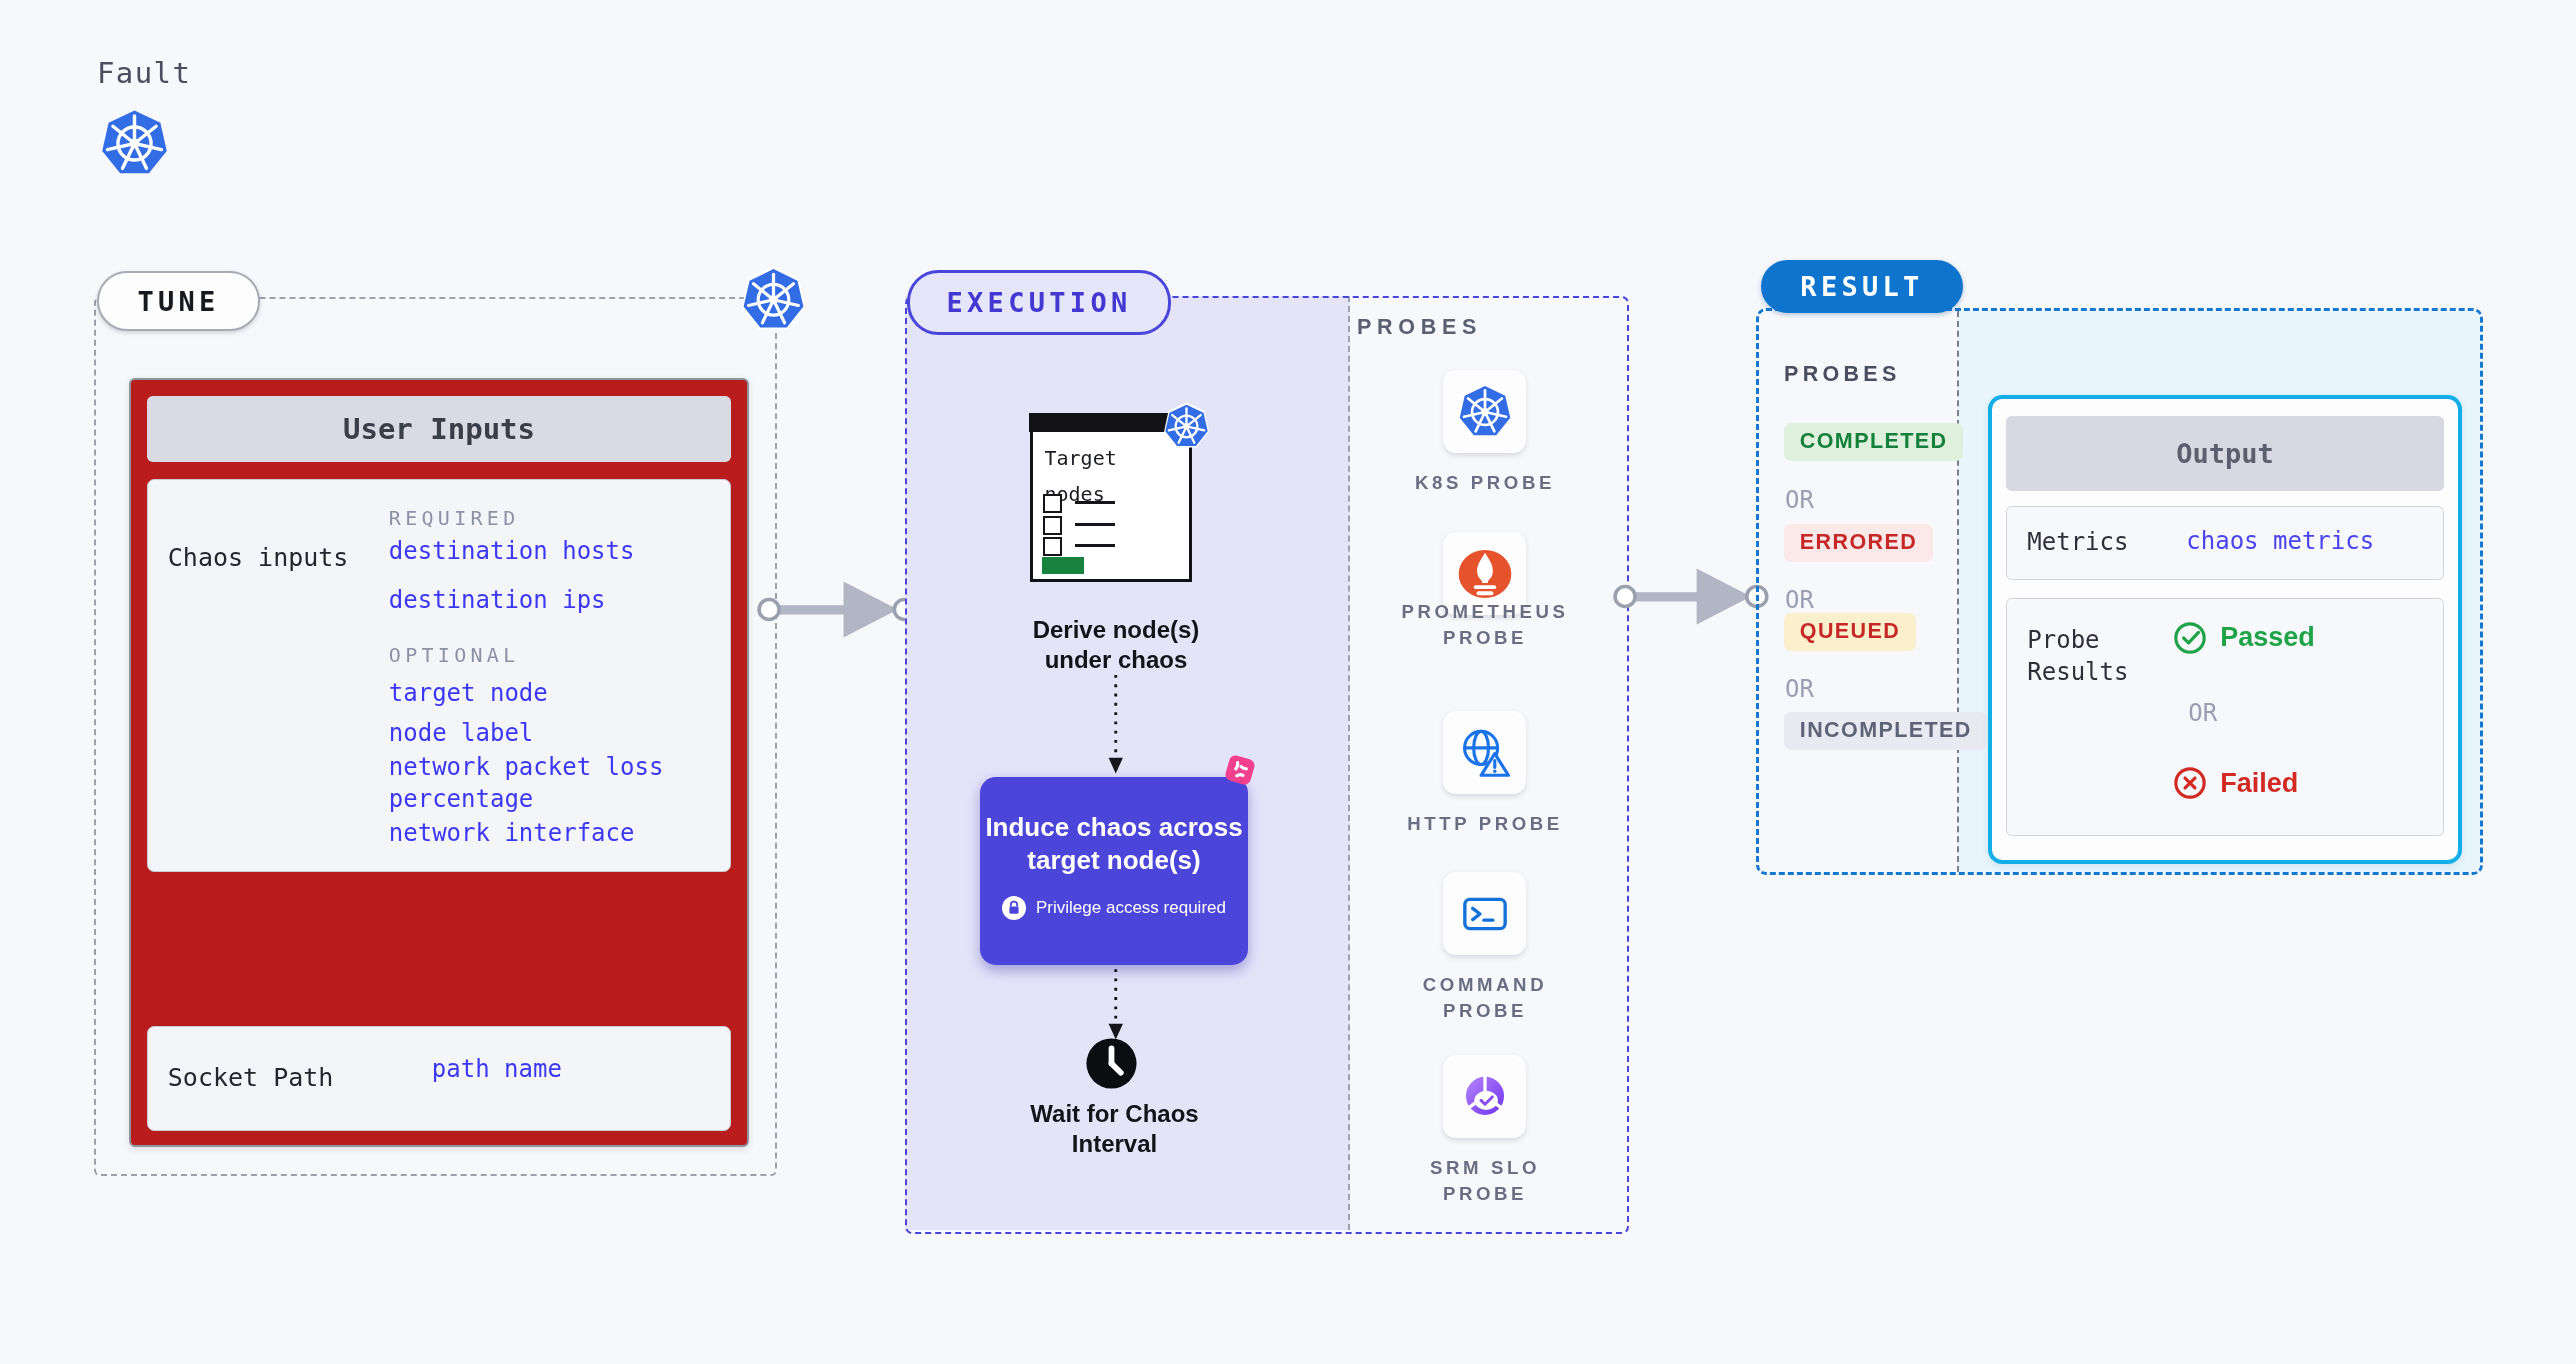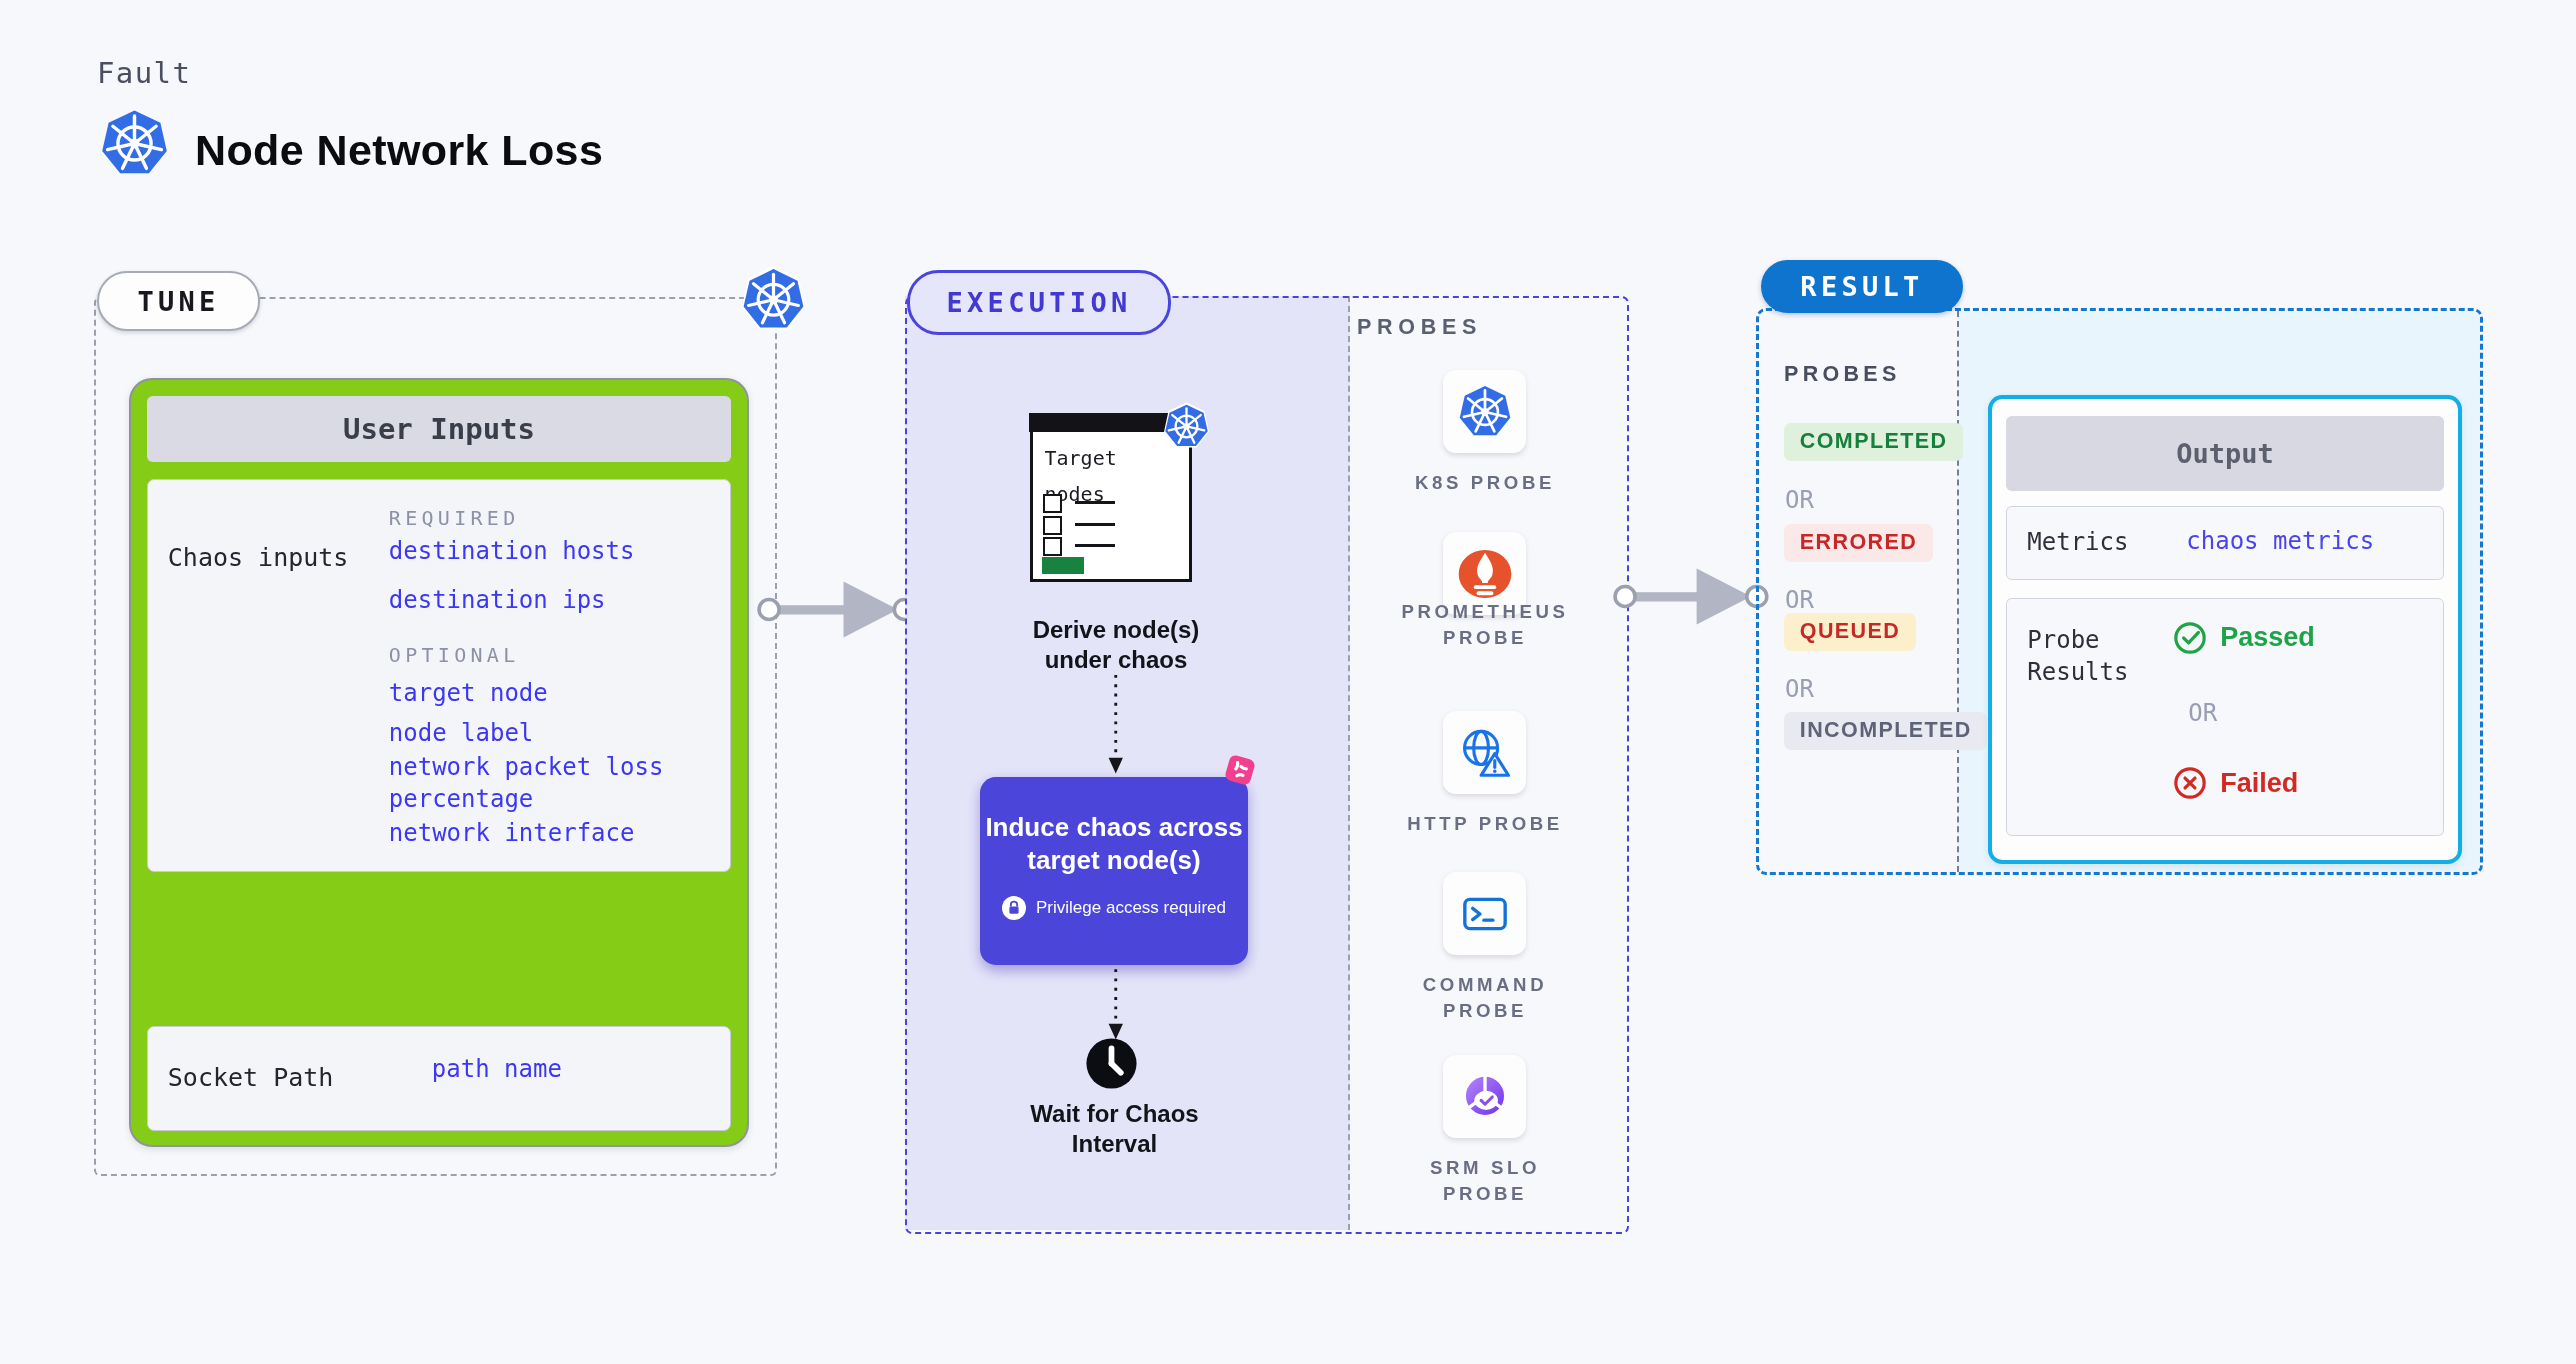--- a/index.html
+++ b/index.html
@@ -20,21 +20,21 @@
              box-shadow:0 2.1px 4.3px rgba(40,44,60,.18);}
   .pill-exec{background:#e6e6fb;border:3.6px solid #4a45db;color:#4339d2;font-size:27px;}
   .pill-result{background:#0f74cd;color:#ffffff;font-size:27px;box-shadow:0 2.1px 5.7px rgba(15,80,150,.3);}
 
   
   .frame-gray{border:2.1px dashed #9aa0ac;border-radius:5.7px;}
   .frame-indigo{border:2.9px dashed #4a43d8;border-radius:7.2px;}
   .frame-blue{border:3.6px dashed #1478d0;border-radius:10px;}
 
   
-  .ui-card{background:#84cc16;border:2.1px solid #8e939e;border-radius:23px;
+  .ui-card{background:#b91c1c;border:2.1px solid #8e939e;border-radius:6px;
            box-shadow:0 2.9px 7.2px rgba(40,44,60,.12);}
   .ui-hdr{background:#d9dae3;border-radius:5.7px;display:flex;align-items:center;justify-content:center;
           font-size:29px;font-weight:bold;color:#3a3d4a;}
   .ui-row{background:#f4f5f9;border:1.4px solid #c8cbd5;border-radius:7.2px;}
   .row-label{font-size:25px;color:#24262e;line-height:33px;}
   .req-opt{font-size:20px;color:#8d91a6;letter-spacing:4.3px;}
   .ui-link{font-size:24px;color:#3b37f2;line-height:31.5px;cursor:pointer;}
   .comma{color:#6f9ff5;}
 
   
@@ -111,21 +111,20 @@
         <stop offset="0" stop-color="#b585fa"></stop>
           <stop offset="1" stop-color="#6e32ee"></stop>
       </linearGradient>
     </defs>
   </svg>
 
   <div class="abs mono kicker" style="left:97px;top:56px;">Fault</div>
   <svg class="abs" style="left:100px;top:109px;" width="69" height="69" viewBox="0 0 100 100">
       <use href="#k8s-logo"></use>
     </svg>
-  <div class="abs page-title" style="left:195px;top:126px;">Node Network Loss</div>
 
   <div class="abs frame-gray" style="left:94px;top:297px;width:679px;height:875px;"></div>
   <div class="abs pill pill-tune mono" style="left:97px;top:271px;width:159px;height:56px;">
       <span>TUNE</span>
     </div>
   <svg class="abs" style="left:739px;top:264px;z-index:4;" width="69" height="69" viewBox="-4 -6 108 108">
       <use href="#k8s-halo"></use>
     </svg>
 
   <div class="abs ui-card" style="left:129px;top:378px;width:616px;height:765px;">

